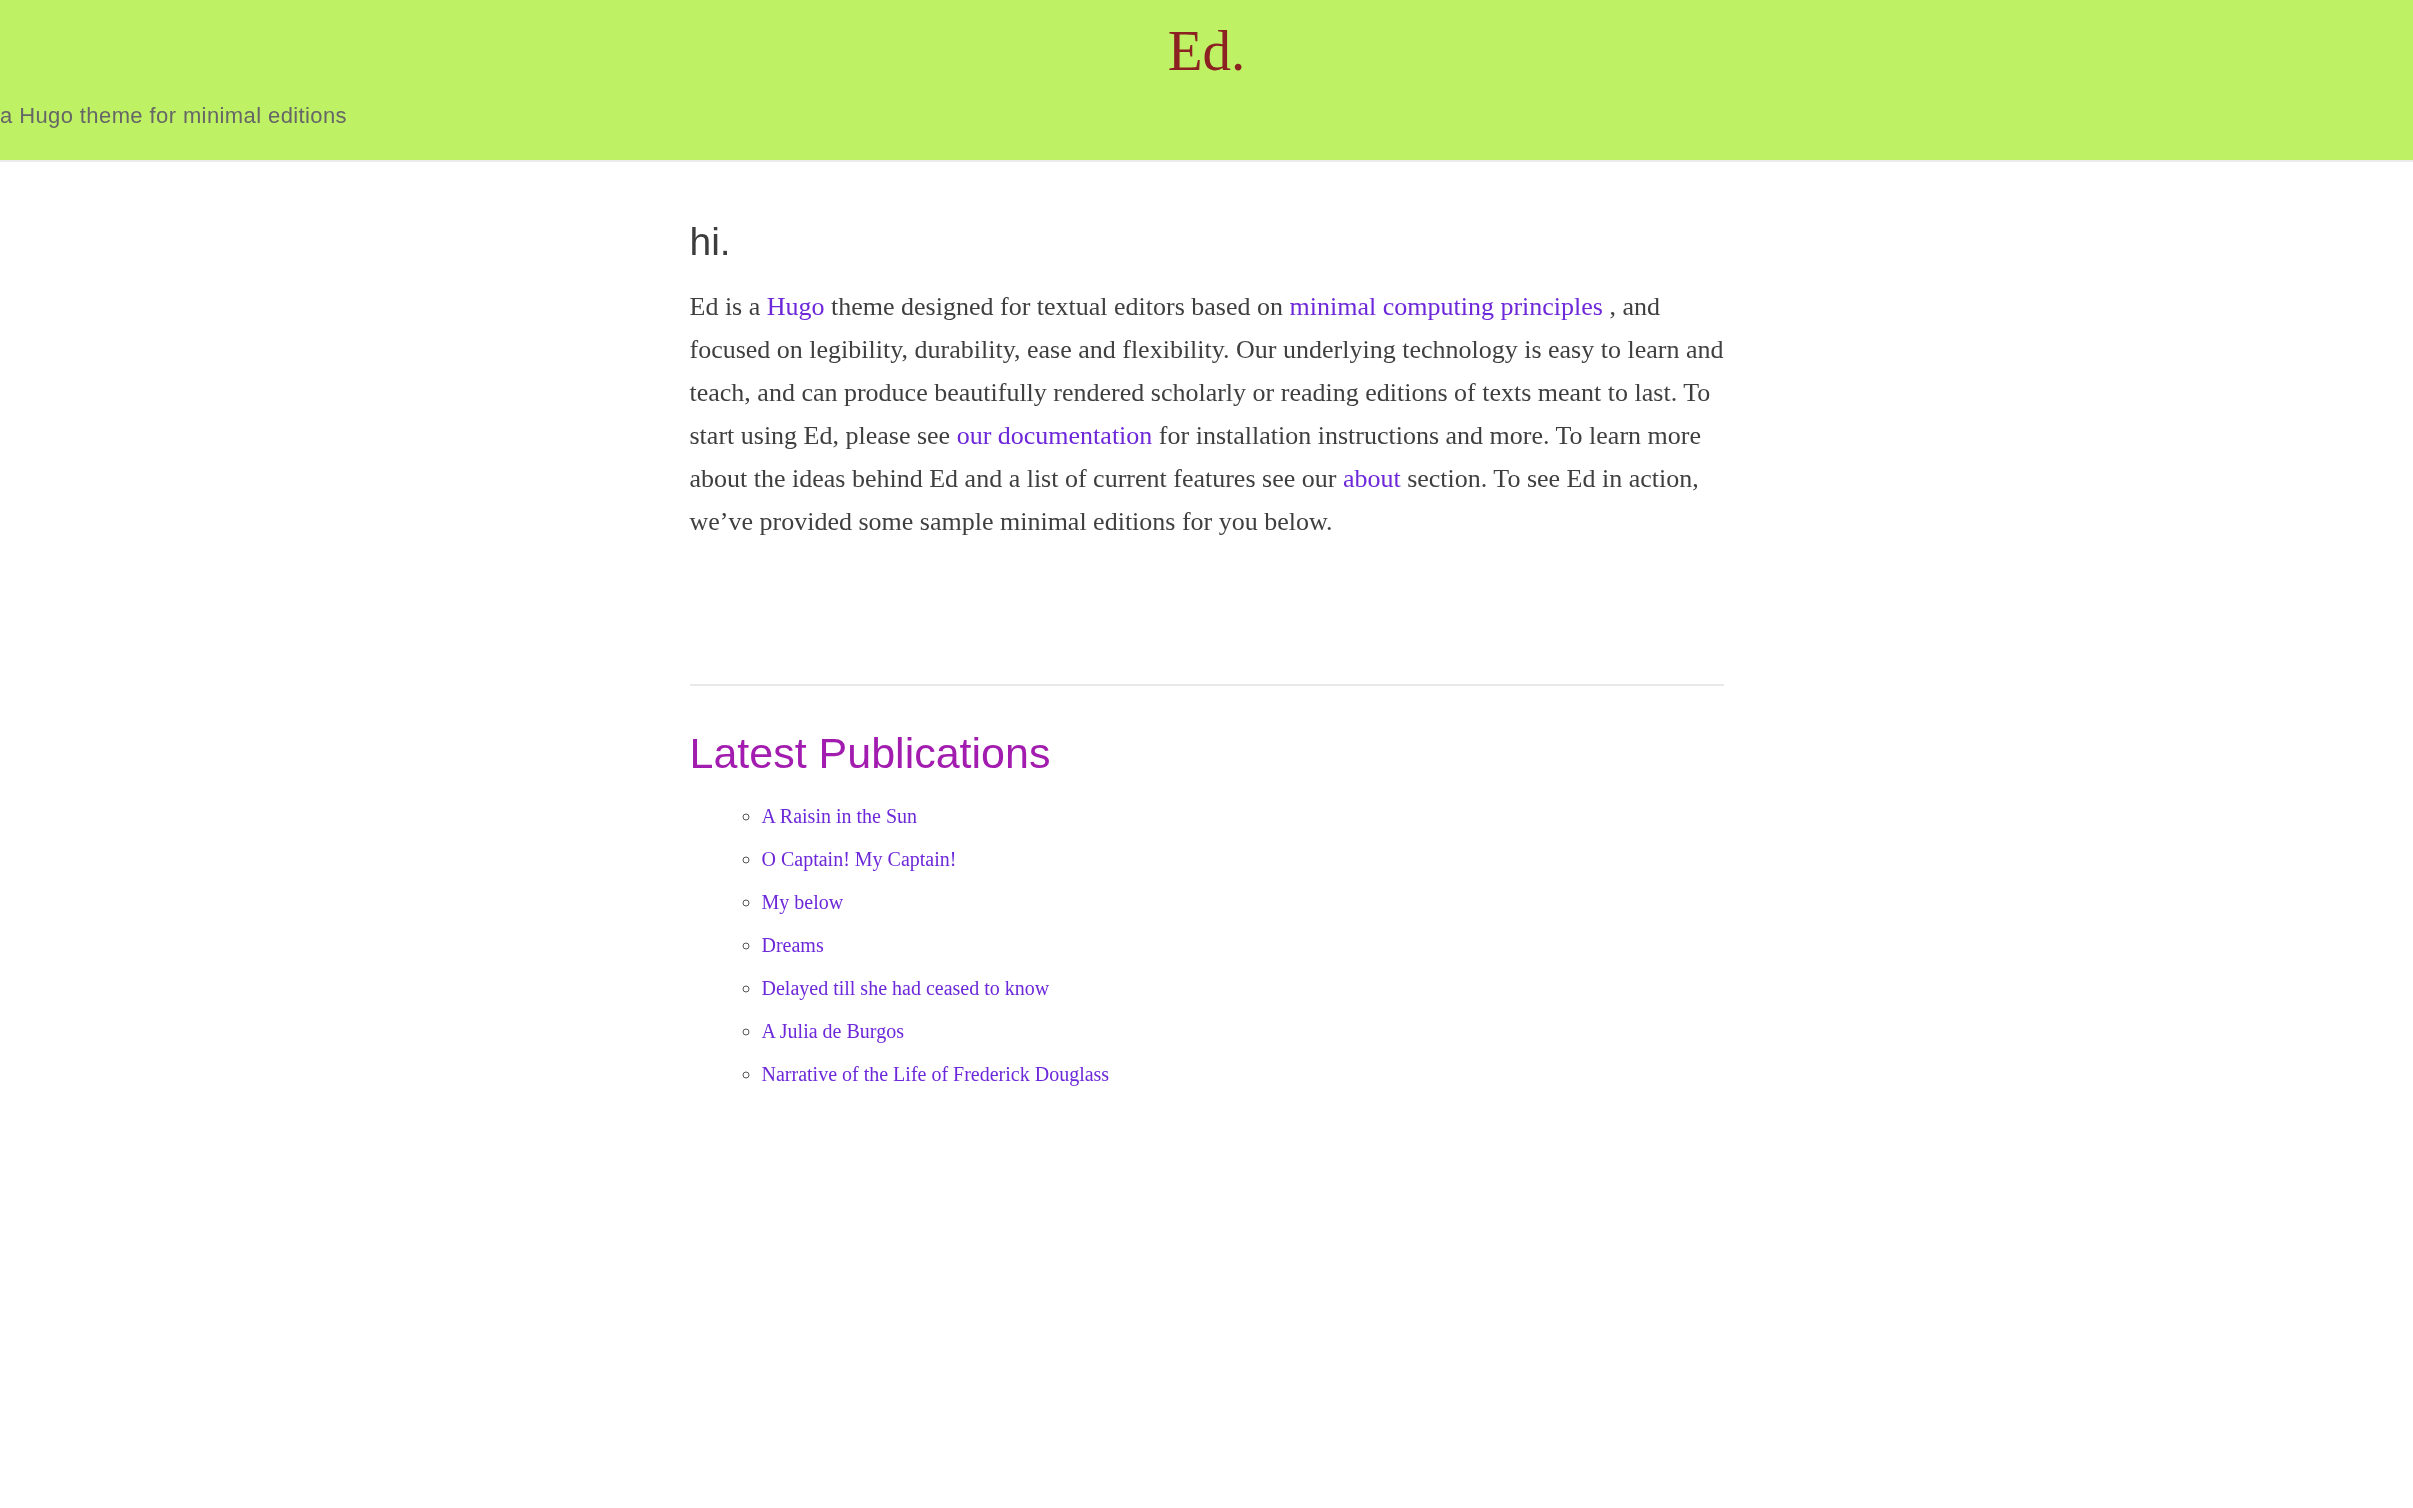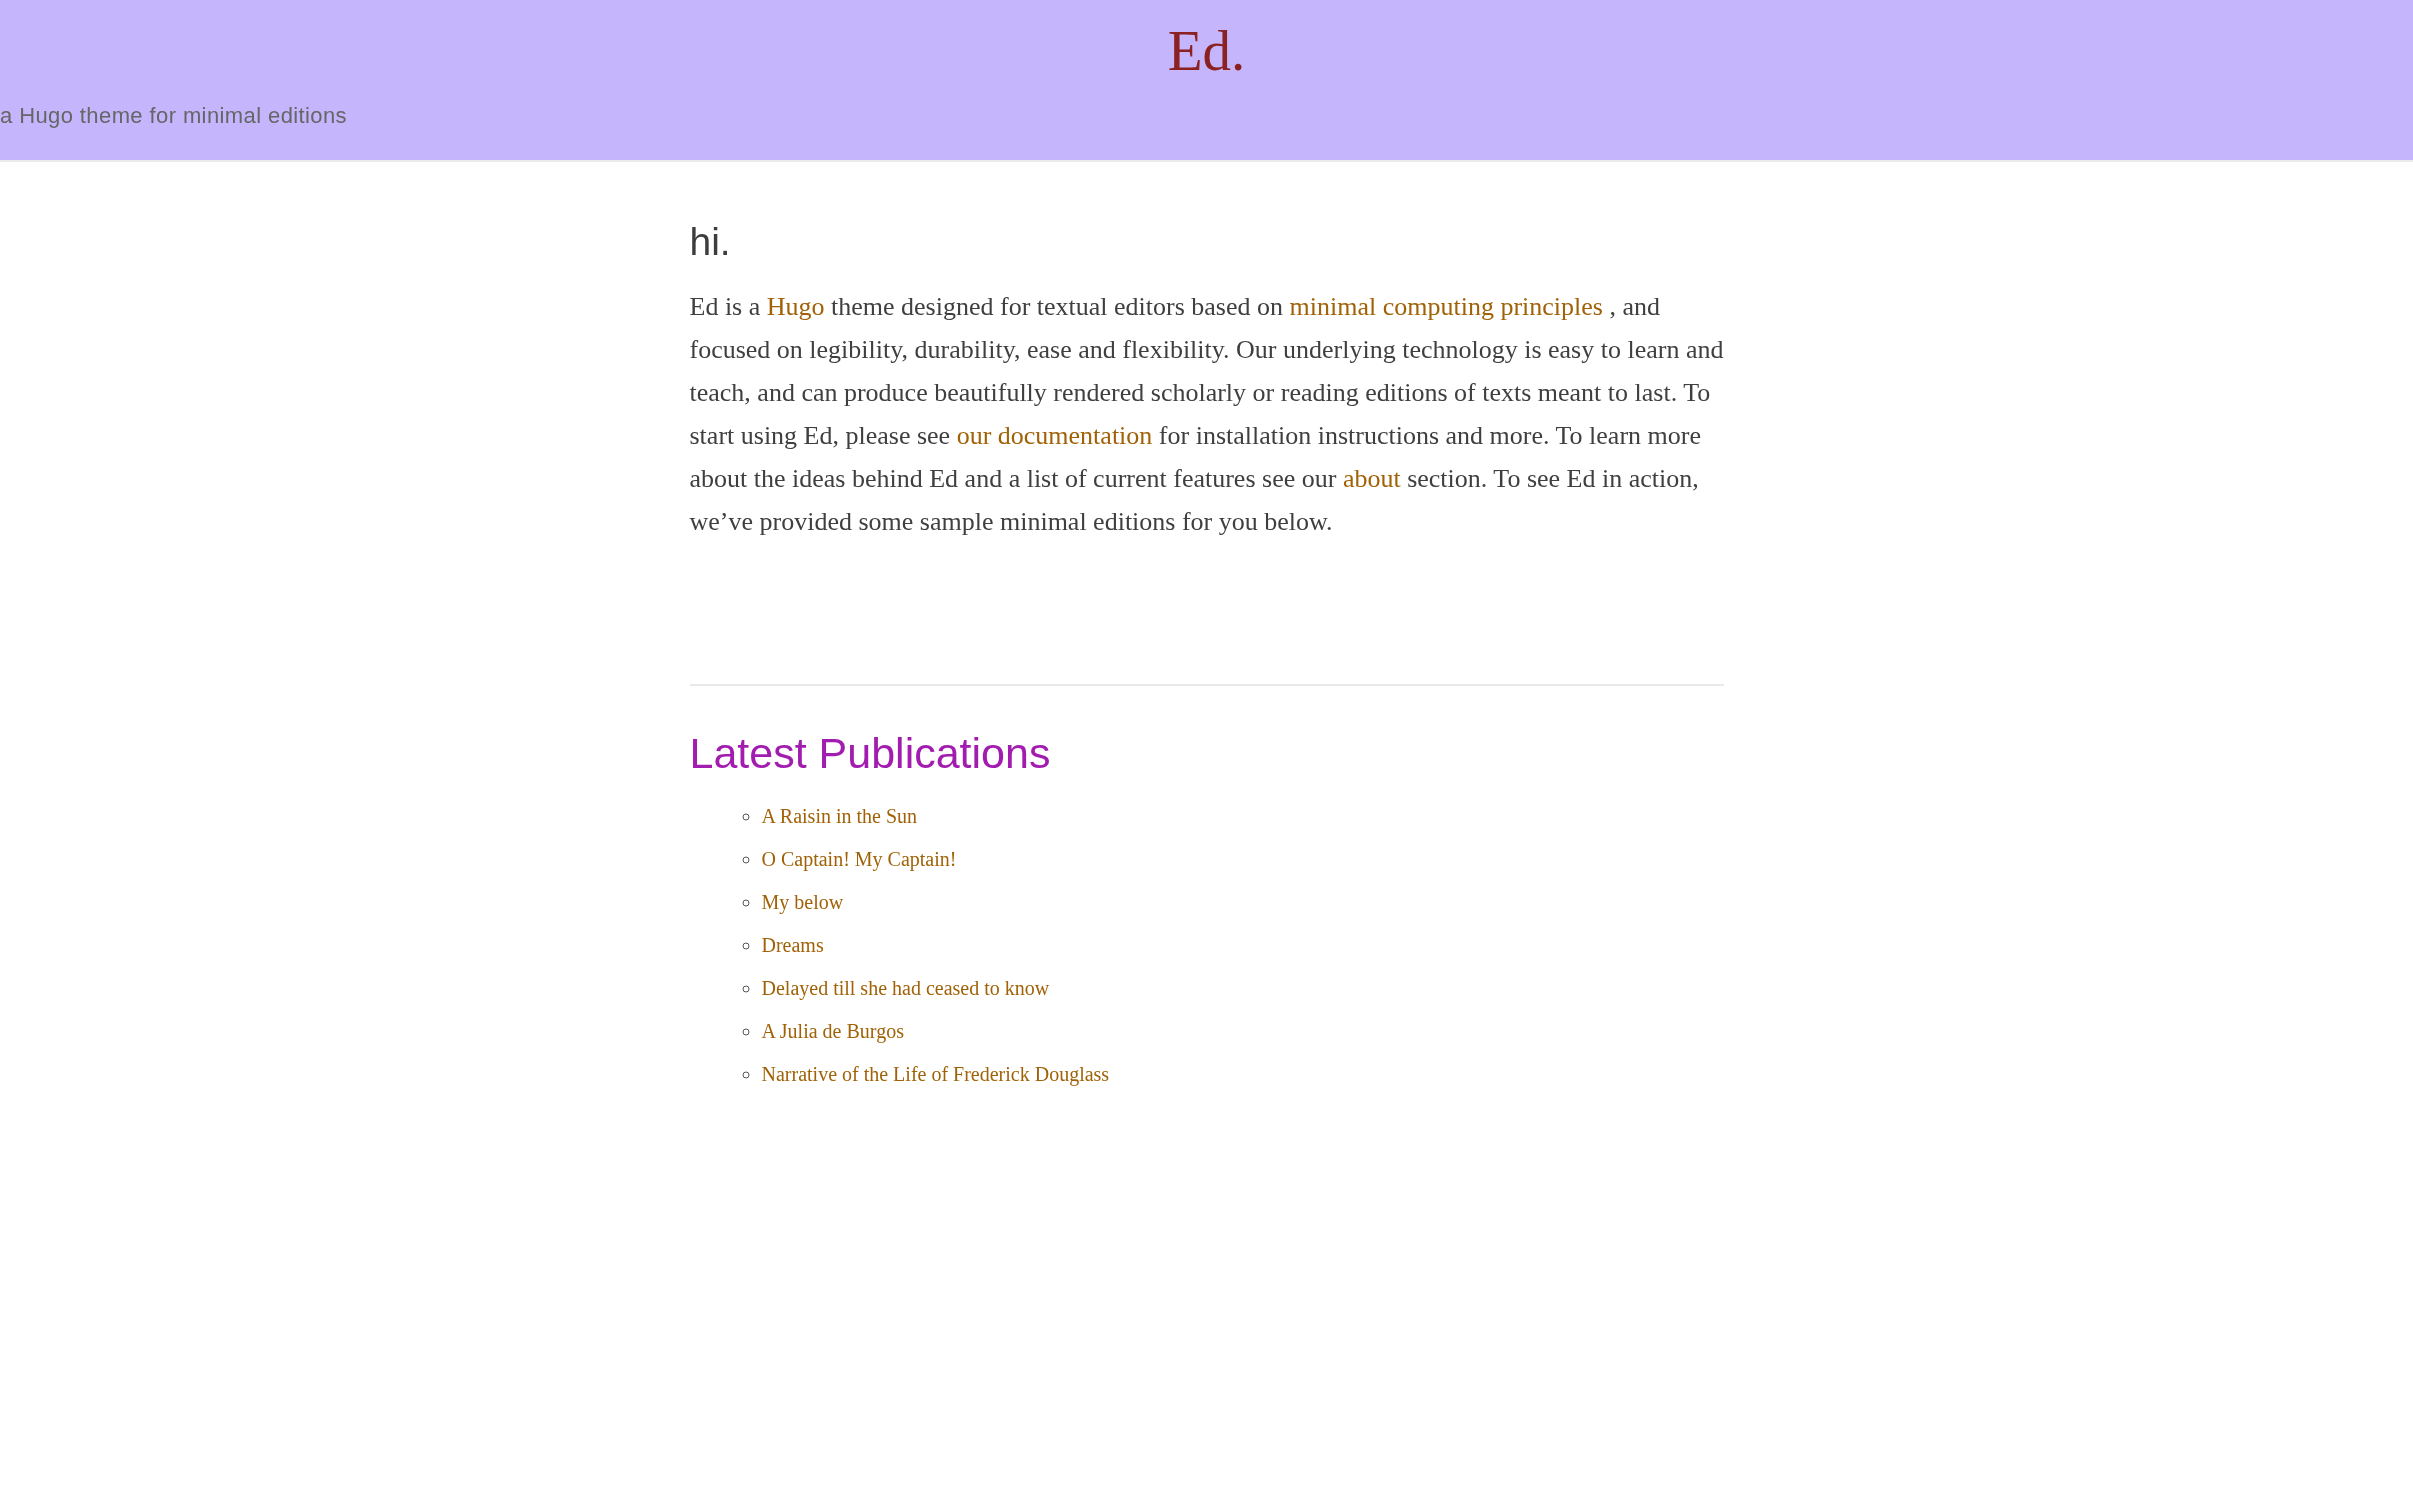--- a/index.html
+++ b/index.html
@@ -16,21 +16,21 @@
     font-family: "Liberation Serif", serif;
   }
 
   
   .site-header {
     position: relative;
     width: 100%;
     padding-top: 21.5px;
     padding-bottom: 33px;
     border-bottom: 2.2px solid #ebebeb;
-    background: #c4b5fd;
+    background: #bef264;
   }
   .menu-button {
     position: absolute;
     left: 50px;
     top: 37px;
     width: 30px;
     height: 24.4px;
     padding: 0;
     border: none;
     background: transparent;
@@ -79,21 +79,21 @@
     color: #3d3d3d;
   }
   .intro {
     margin: 0;
     font-family: "Liberation Serif", serif;
     font-size: 26px;
     line-height: 43px;
     color: #3f3f3f;
   }
   .intro a, .pub-list a {
-    color: #a16207;
+    color: #6d28d9;
     text-decoration: none;
   }
   .divider {
     margin: 141px 0 0 0;
     border: none;
     border-top: 2.2px solid #e9e9e9;
     height: 0;
   }
   .pub-heading {
     margin: 46px 0 20px 0;

